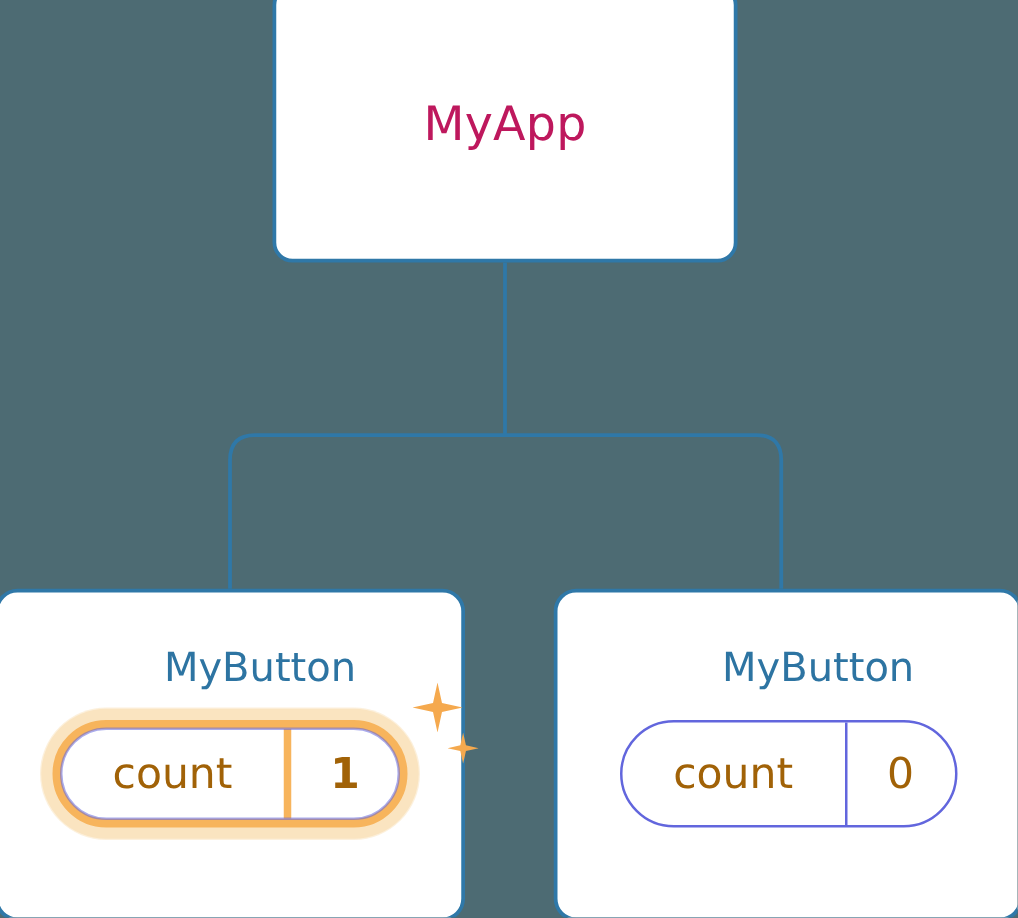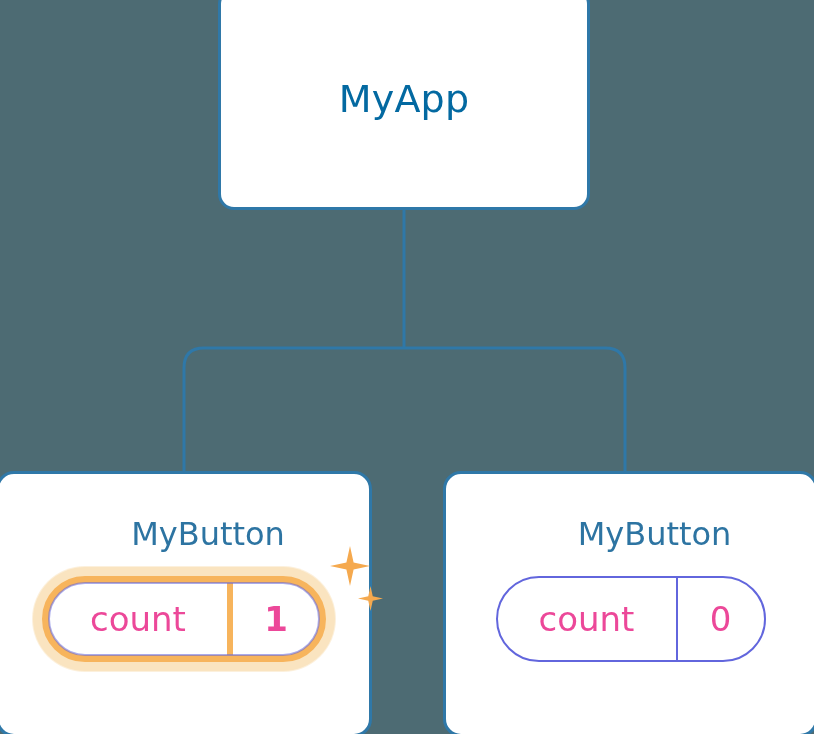--- a/index.html
+++ b/index.html
@@ -47,21 +47,21 @@
   .node-root {
     left: 218px;
     top: -12px;
     width: 372px;
     height: 222px;
     justify-content: center;
     border-radius: 16px;
   }
 
   .node-title {
-    color: #0369a1;
+    color: #be185d;
     font-size: 38px;
     font-weight: 400;
     letter-spacing: 0.2px;
     line-height: 1;
     white-space: nowrap;
   }
 
   .node-child {
     top: 471px;
     height: 266px;
@@ -131,21 +131,21 @@
   .pill.flash .pill-key {
     border-right: 6px solid #f7b45c;
   }
 
   .pill-key,
   .pill-val {
     display: flex;
     align-items: center;
     justify-content: center;
     box-sizing: border-box;
-    color: #ec4899;
+    color: #a16207;
     line-height: 1;
   }
 
   .pill-key {
     flex: 1 1 auto;
     padding: 0 22px;
     font-size: 34px;
     font-weight: 400;
   }
 

